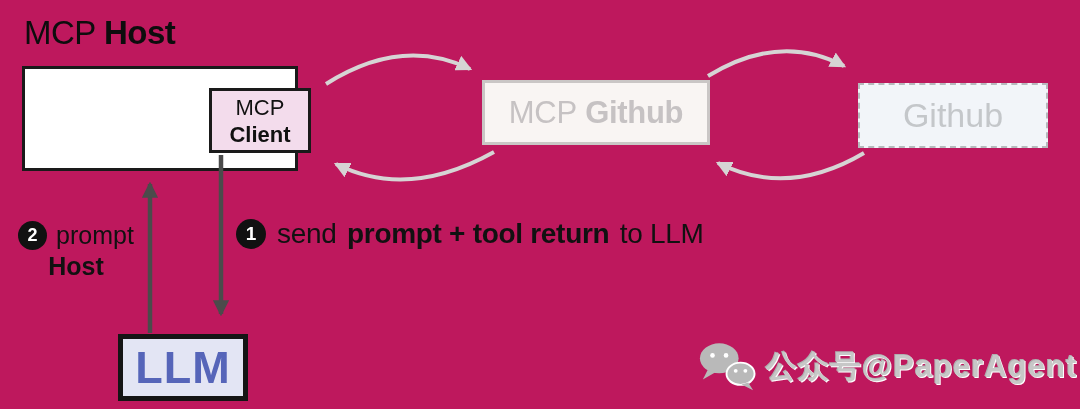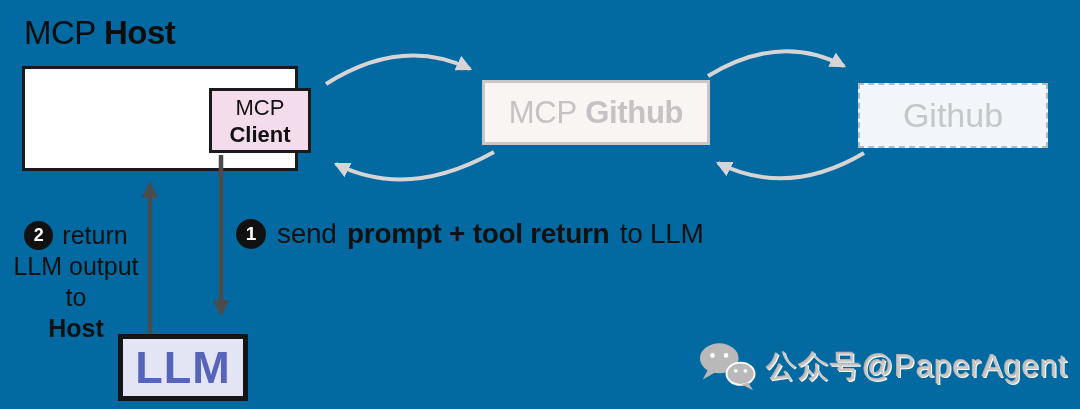--- a/index.html
+++ b/index.html
@@ -1,18 +1,18 @@
 <!DOCTYPE html>
 <html><head>
 <meta charset="utf-8">
 <style>
   * { margin:0; padding:0; box-sizing:border-box; }
   body { background:#ffffff; }
   .canvas {
-    position:relative; width:1080px; height:409px; background:#0369a1;
+    position:relative; width:1080px; height:409px; background:#be185d;
     font-family:"Liberation Sans", sans-serif; overflow:hidden; color:#111111;
   }
   
   .page-title {
     position:absolute; left:24px; top:14px;
     font-size:33px; letter-spacing:-0.5px; color:#0d0d0d; z-index:5;
   }
   .page-title .b { font-weight:700; }
   
   .box { position:absolute; display:flex; align-items:center; justify-content:center; text-align:center; }
@@ -60,21 +60,21 @@
   .step2 {
     position:absolute; left:0px; top:220px; width:152px; z-index:5;
     text-align:center; font-size:25px; line-height:31px; color:#111111;
   }
   .step2 .row1 { display:flex; align-items:center; justify-content:center; gap:9px; }
   .step2 .badge { width:29px; height:29px; font-size:18px; }
   .step2 .b { font-weight:700; }
   
   .watermark {
     position:absolute; left:698px; top:341px; z-index:5;
-    display:flex; align-items:center; gap:10px; white-space:nowrap;
+    display:flex; align-items:center; gap:10px; white-space:nowrap;font-weight:bold;
   }
   .watermark .wm-text {
     font-size:31px; color:#c7c7c7; letter-spacing:1px;
     text-shadow:1px 1px 0 #ffffff, -1px -1px 0 #b0b0b0;
   }
 </style>
 </head>
 <body>
 
 <div class="canvas">
@@ -128,23 +128,22 @@
     <span>
       <span class="seg">send</span>
       <span class="seg b">prompt + tool return</span>
       <span>to LLM</span>
     </span>
   </div>
 
   <div class="step2">
     <div class="row1">
       <span class="badge">2</span>
-      <span>return</span>
+      <span>prompt</span>
     </div>
-    <div>LLM output to</div>
     <div class="b">Host</div>
   </div>
 
   <div class="watermark">
     <svg width="58" height="52" viewBox="0 0 60 52">
       <ellipse cx="22" cy="17" rx="20" ry="15.5" fill="#b9b9b9"></ellipse>
       <polygon points="10,29 5,39 19,31" fill="#b9b9b9"></polygon>
       <circle cx="15" cy="14" r="2.4" fill="#ffffff"></circle>
       <circle cx="29" cy="14" r="2.4" fill="#ffffff"></circle>
       <ellipse cx="44" cy="33" rx="14.5" ry="11.5" fill="#b9b9b9" stroke="#ffffff" stroke-width="2"></ellipse>

